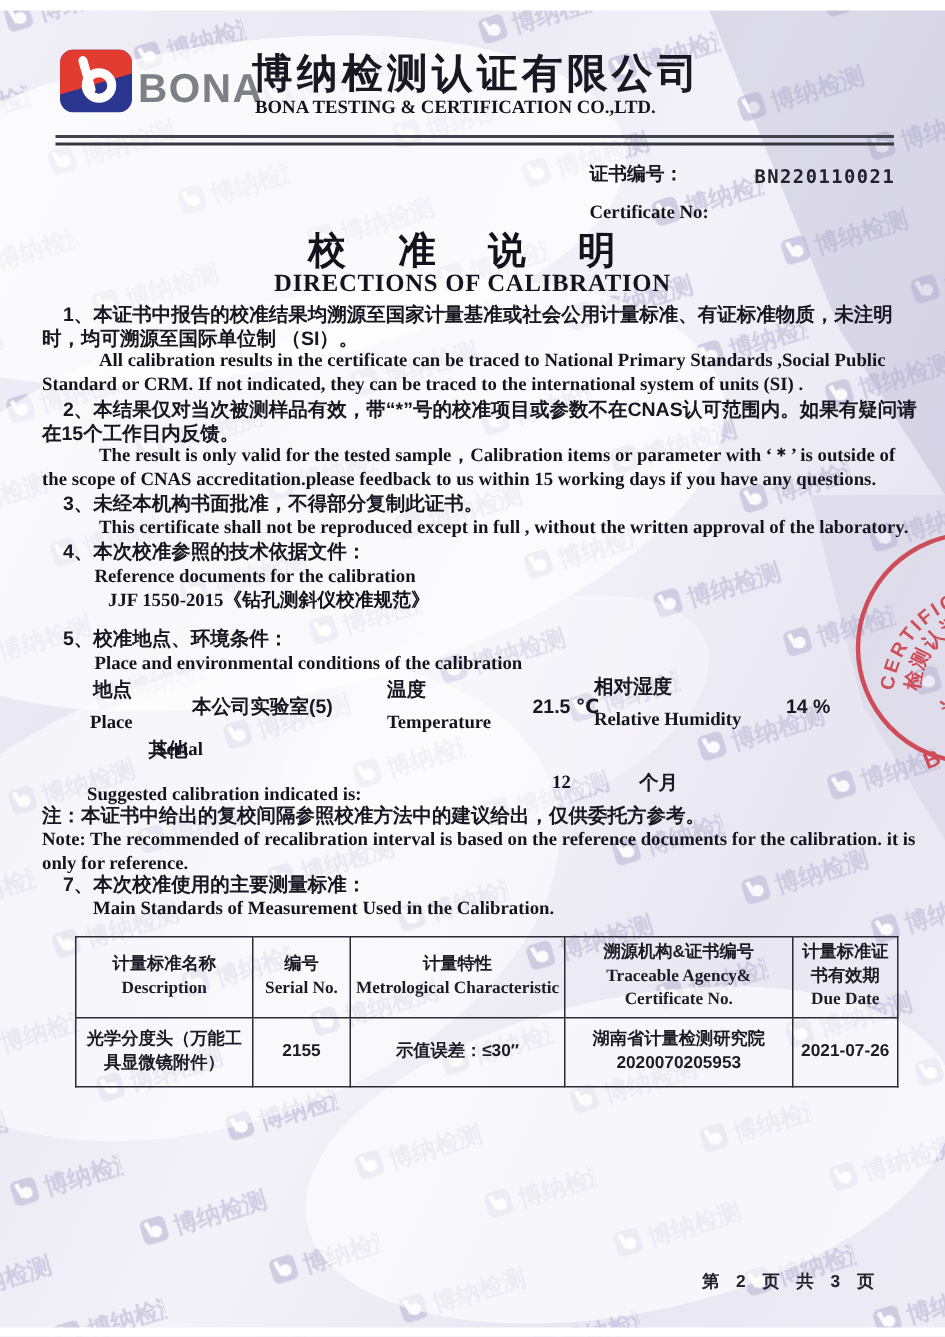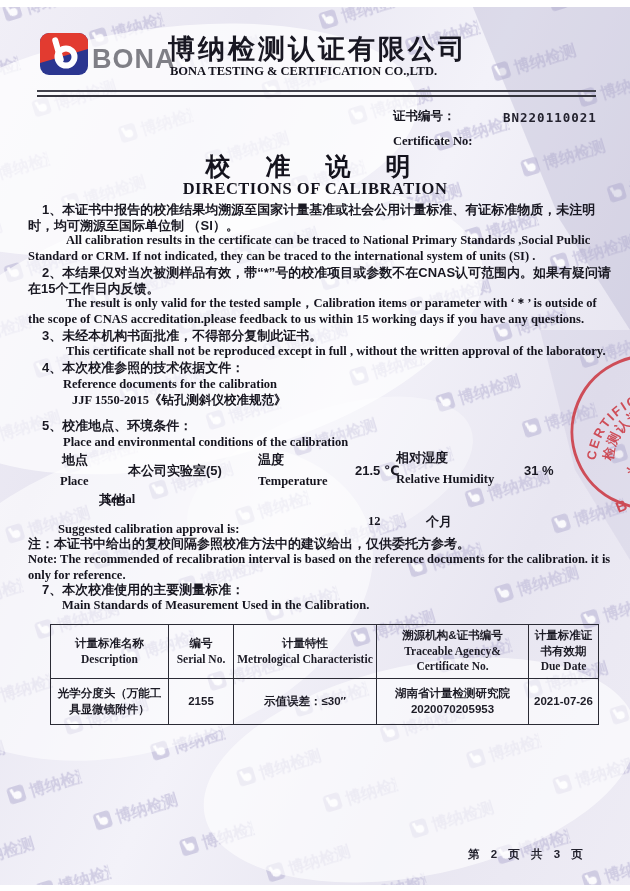--- a/index.html
+++ b/index.html
@@ -117,26 +117,26 @@
     <div class="abs cn" style="left:62px;top:452px;">地点</div>
     <div class="abs en" style="left:60px;top:474px;">Place</div>
     <div class="abs cn" style="left:128px;top:463px;">本公司实验室(5)</div>
 
     <div class="abs cn" style="left:258px;top:452px;">温度</div>
     <div class="abs en" style="left:258px;top:474px;">Temperature</div>
     <div class="abs cn" style="left:355px;top:463px;">21.5 ℃</div>
 
     <div class="abs cn" style="left:396px;top:450px;">相对湿度</div>
     <div class="abs en" style="left:396px;top:472px;">Relative Humidity</div>
-    <div class="abs cn" style="left:524px;top:463px;">31 %</div>
+    <div class="abs cn" style="left:524px;top:463px;">14 %</div>
 
     <div class="abs cn" style="left:62px;top:492px;margin-left:37px;">其他</div>
     <div class="abs en" style="left:104px;top:492px;">Serial</div>
 
-    <div class="abs en" style="left:58px;top:522px;">Suggested calibration approval is:</div>
+    <div class="abs en" style="left:58px;top:522px;">Suggested calibration indicated is:</div>
     <div class="abs en" style="left:368px;top:514px;">12</div>
     <div class="abs cn" style="left:426px;top:514px;">个月</div>
 
     <div class="abs cn" style="left:28px;top:536px;width:590px;">注：本证书中给出的复校间隔参照校准方法中的建议给出，仅供委托方参考。</div>
     <div class="abs en" style="left:28px;top:552px;width:590px;">Note: The recommended of recalibration interval is based on the reference documents for the calibration. it is only for reference.</div>
 
     <div class="abs cn indent-cn" style="left:28px;top:582px;width:586px;">7、本次校准使用的主要测量标准：</div>
     <div class="abs en" style="left:62px;top:598px;">Main Standards of Measurement Used in the Calibration.</div>
 
     <table class="std abs" style="left:50px;top:624px;">

